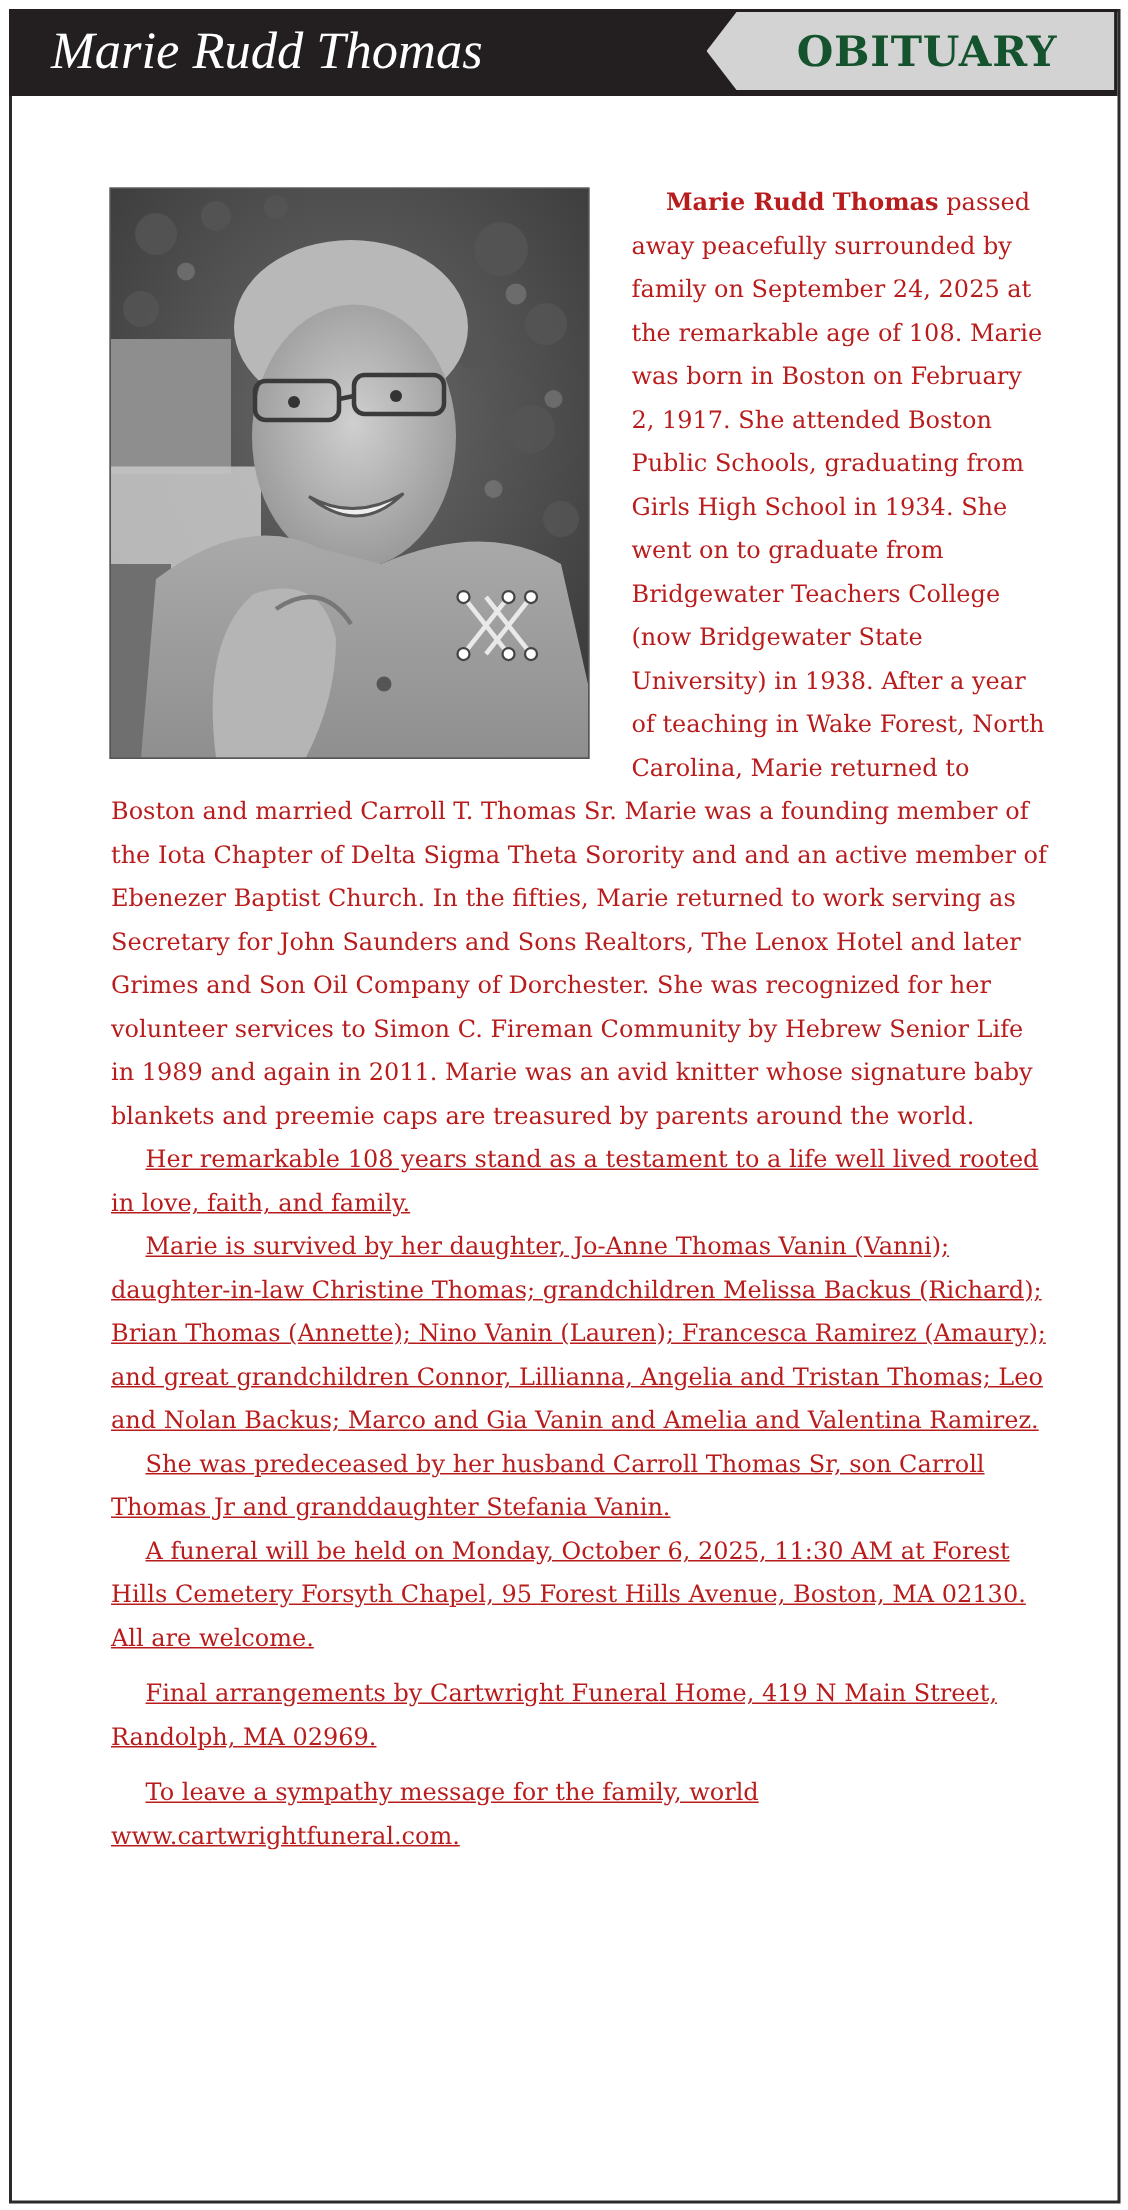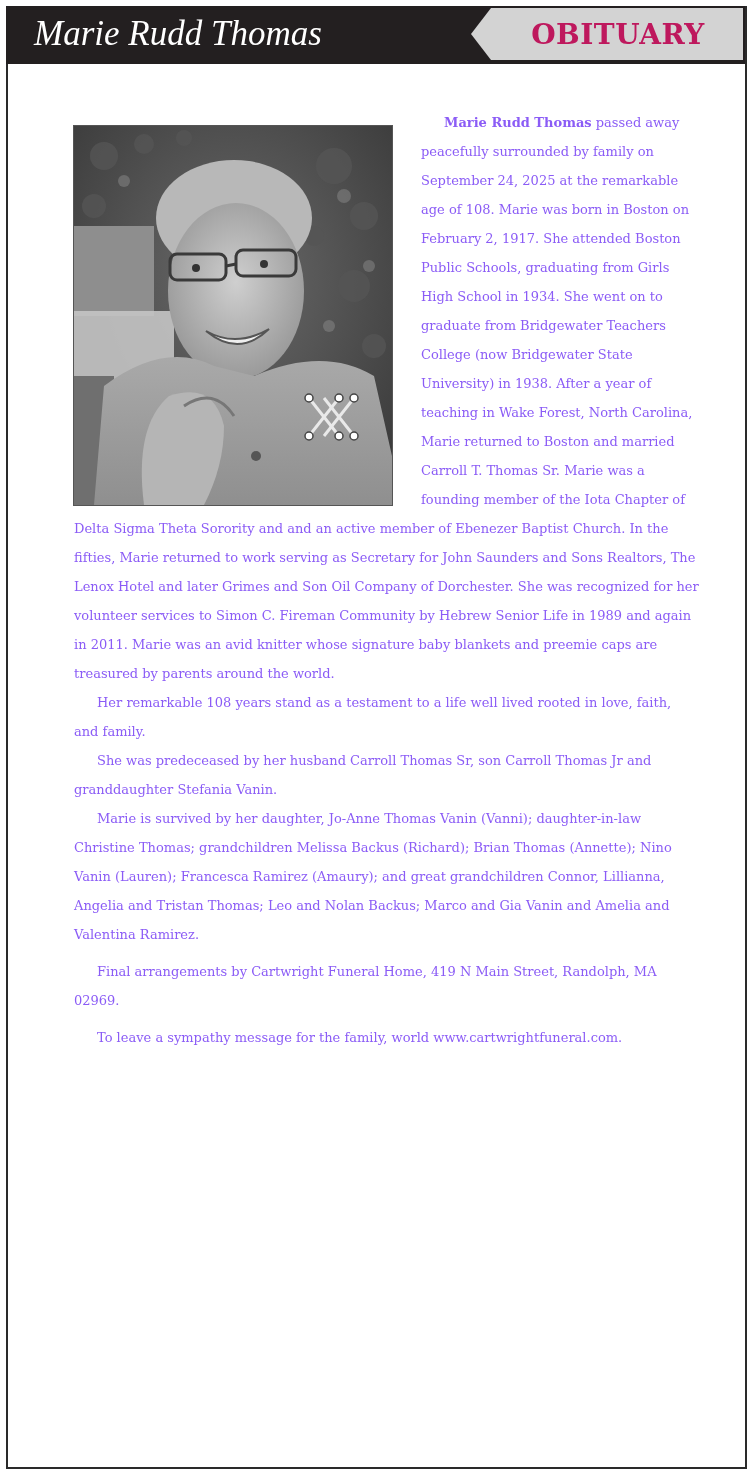--- a/index.html
+++ b/index.html
@@ -12,30 +12,30 @@
   .header-name { position: absolute; left: 28px; top: 8px; color: #ffffff;
                  font-family: "Liberation Serif", "DejaVu Serif", serif; font-style: italic;
                  font-size: 35px; letter-spacing: 0px; line-height: 40px; white-space: nowrap; }
   .tab { position: absolute; left: 465px; top: 2px; width: 272px; height: 52px;
          background: #d3d3d3;
          clip-path: polygon(20px 0, 100% 0, 100% 100%, 20px 100%, 0 50%); }
   .tab-label { position: absolute; left: 0; right: 0; top: 0; height: 52px;
                padding-left: 22px; box-sizing: border-box;
                display: flex; align-items: center; justify-content: center;
                font-family: "DejaVu Serif", "Liberation Serif", serif; font-weight: bold;
-               font-size: 28px; color: #be185d; letter-spacing: 0.5px; }
+               font-size: 28px; color: #14532d; letter-spacing: 0.5px; }
   .photo { position: absolute; left: 73px; top: 125px; width: 318px; height: 379px;
            border: 1px solid #555; overflow: hidden; background: #7a7a7a; }
   .photo svg { display: block; }
-  .body-text { position: absolute; left: 74px; top: 108px; width: 625px;
+  .body-text { position: absolute; left: 74px; top: 120px; width: 625px;
                font-family: "DejaVu Serif", "Liberation Serif", serif;
-               font-size: 13px; line-height: 29px; color: #8b5cf6; }
+               font-size: 16px; line-height: 29px; color: #b91c1c; }
   .float-spacer { float: left; width: 347px; height: 395px; }
   .body-text p { margin: 0; }
-  .indent { text-indent: 23px; }
+  .indent { text-indent: 23px; text-decoration: underline; }
   .gap { margin-top: 8px !important; }
   .lead-name { font-weight: bold; }
   .lead-first { text-indent: 23px; }
 </style>
 </head>
 <body>
 
 <div class="frame"></div>
 
 <div class="header">
@@ -109,17 +109,18 @@
         <circle cx="280" cy="310" r="4"></circle>
     </g>
     <circle cx="182" cy="330" r="5" fill="#555"></circle>
   </svg>
 </div>
 
 <div class="body-text">
   <div class="float-spacer"></div>
   <p class="lead-first"><span class="lead-name">Marie Rudd Thomas</span><span> passed away peacefully surrounded by family on September 24, 2025 at the remarkable age of 108. Marie was born in Boston on February 2, 1917. She attended Boston Public Schools, graduating from Girls High School in 1934. She went on to graduate from Bridgewater Teachers College (now Bridgewater State University) in 1938. After a year of teaching in Wake Forest, North Carolina, Marie returned to Boston and married Carroll T. Thomas Sr. Marie was a founding member of the Iota Chapter of Delta Sigma Theta Sorority and and an active member of Ebenezer Baptist Church. In the fifties, Marie returned to work serving as Secretary for John Saunders and Sons Realtors, The Lenox Hotel and later Grimes and Son Oil Company of Dorchester. She was recognized for her volunteer services to Simon C. Fireman Community by Hebrew Senior Life in 1989 and again in 2011. Marie was an avid knitter whose signature baby blankets and preemie caps are treasured by parents around the world.</span></p>
   <p class="indent">Her remarkable 108 years stand as a testament to a life well lived rooted in love, faith, and family.</p>
+  <p class="indent">Marie is survived by her daughter, Jo-Anne Thomas Vanin (Vanni); daughter-in-law Christine Thomas; grandchildren Melissa Backus (Richard); Brian Thomas (Annette); Nino Vanin (Lauren); Francesca Ramirez (Amaury); and great grandchildren Connor, Lillianna, Angelia and Tristan Thomas; Leo and Nolan Backus; Marco and Gia Vanin and Amelia and Valentina Ramirez.</p>
   <p class="indent">She was predeceased by her husband Carroll Thomas Sr, son Carroll Thomas Jr and granddaughter Stefania Vanin.</p>
-  <p class="indent">Marie is survived by her daughter, Jo-Anne Thomas Vanin (Vanni); daughter-in-law Christine Thomas; grandchildren Melissa Backus (Richard); Brian Thomas (Annette); Nino Vanin (Lauren); Francesca Ramirez (Amaury); and great grandchildren Connor, Lillianna, Angelia and Tristan Thomas; Leo and Nolan Backus; Marco and Gia Vanin and Amelia and Valentina Ramirez.</p>
+  <p class="indent">A funeral will be held on Monday, October 6, 2025, 11:30 AM at Forest Hills Cemetery Forsyth Chapel, 95 Forest Hills Avenue, Boston, MA 02130. All are welcome.</p>
   <p class="indent gap">Final arrangements by Cartwright Funeral Home, 419 N Main Street, Randolph, MA 02969.</p>
   <p class="indent gap">To leave a sympathy message for the family, world www.cartwrightfuneral.com.</p>
 </div>
 
 </body></html>

